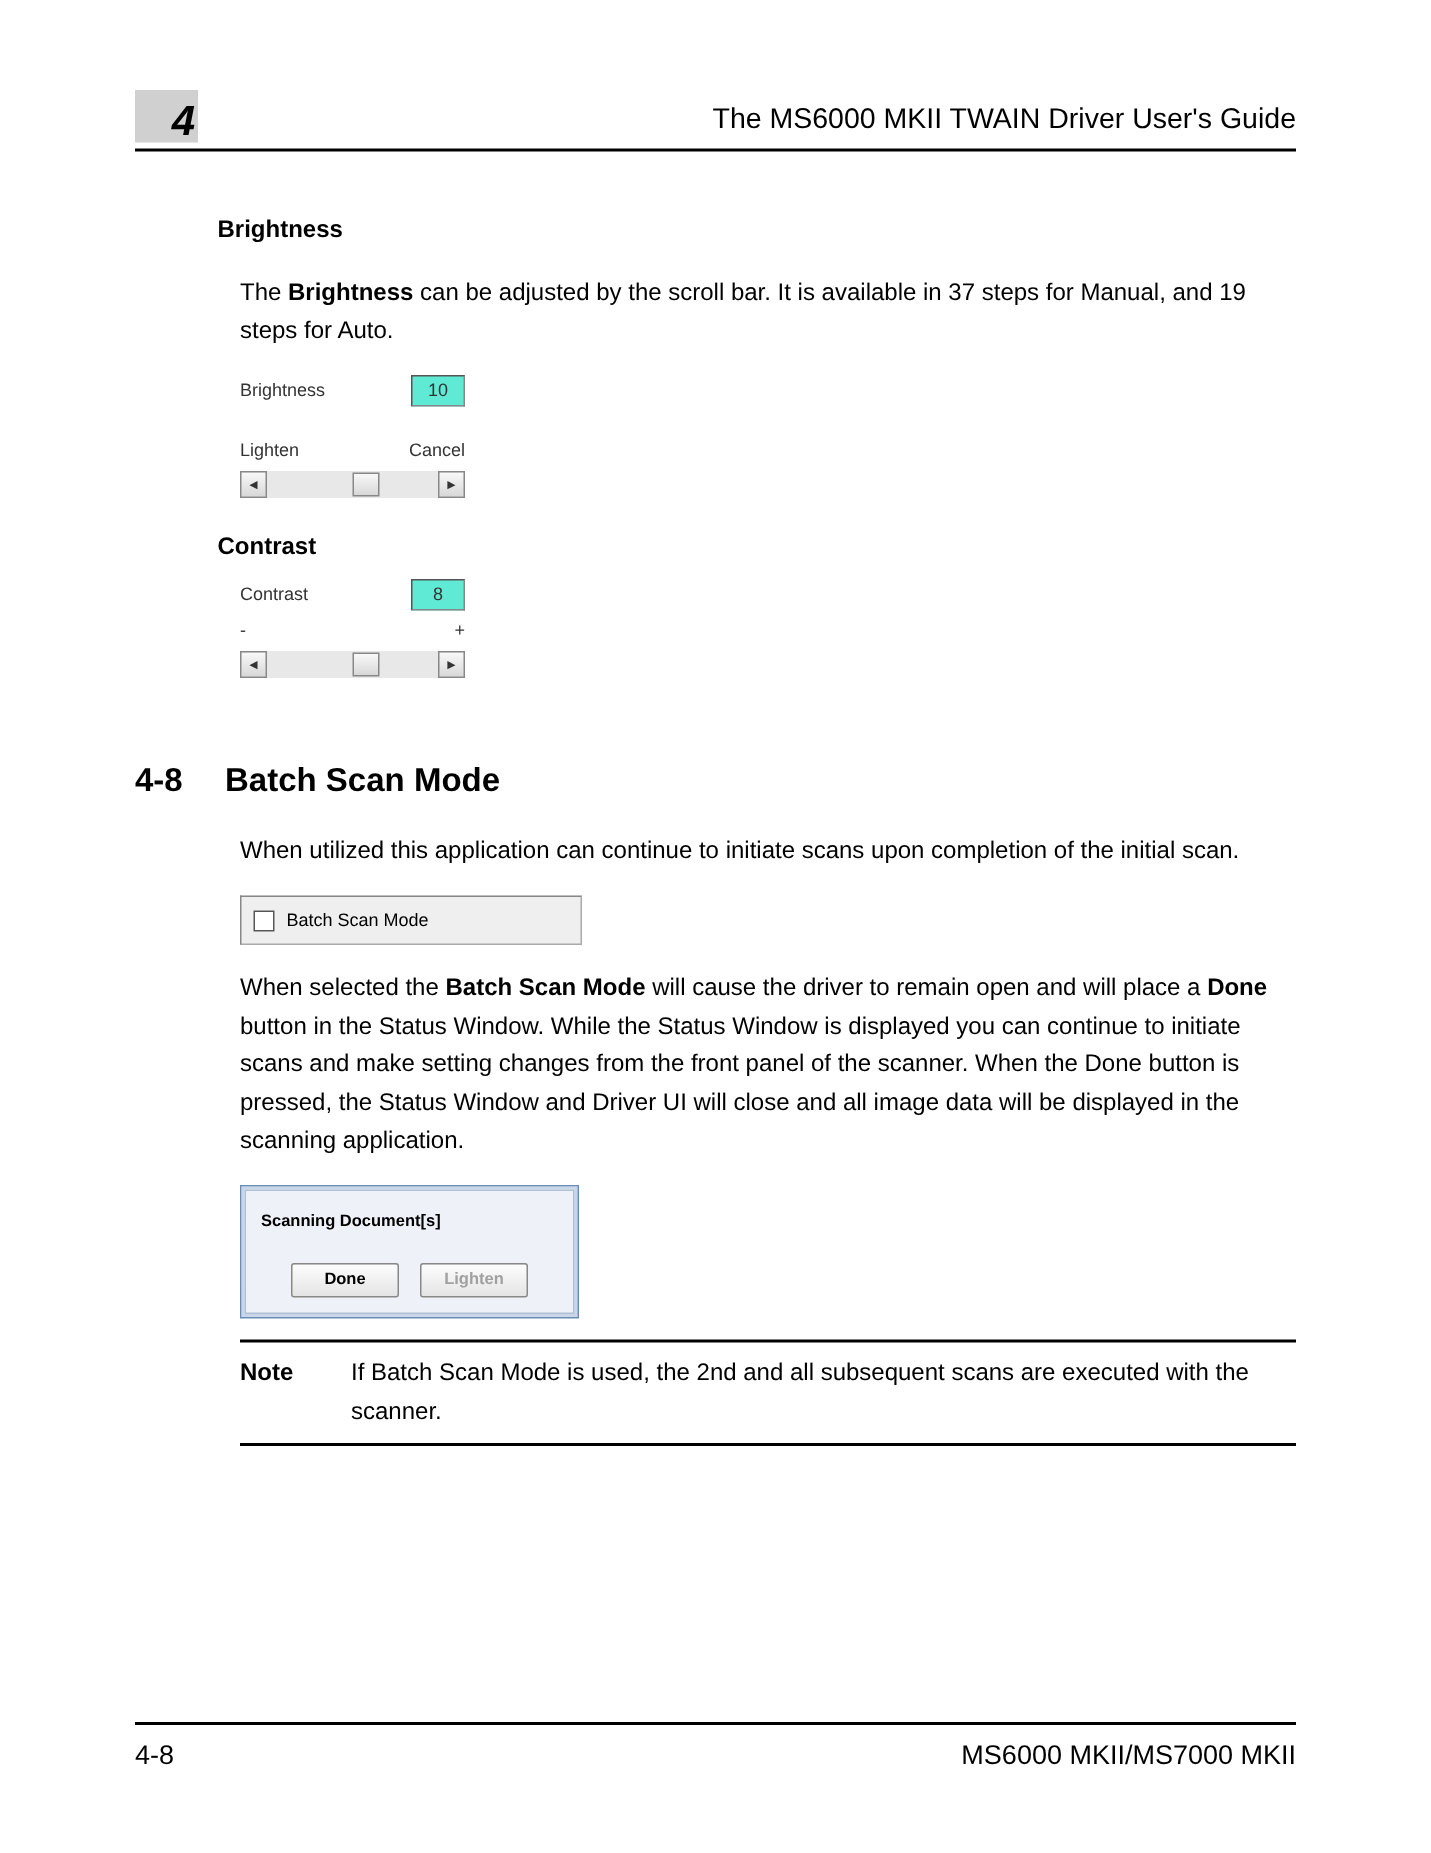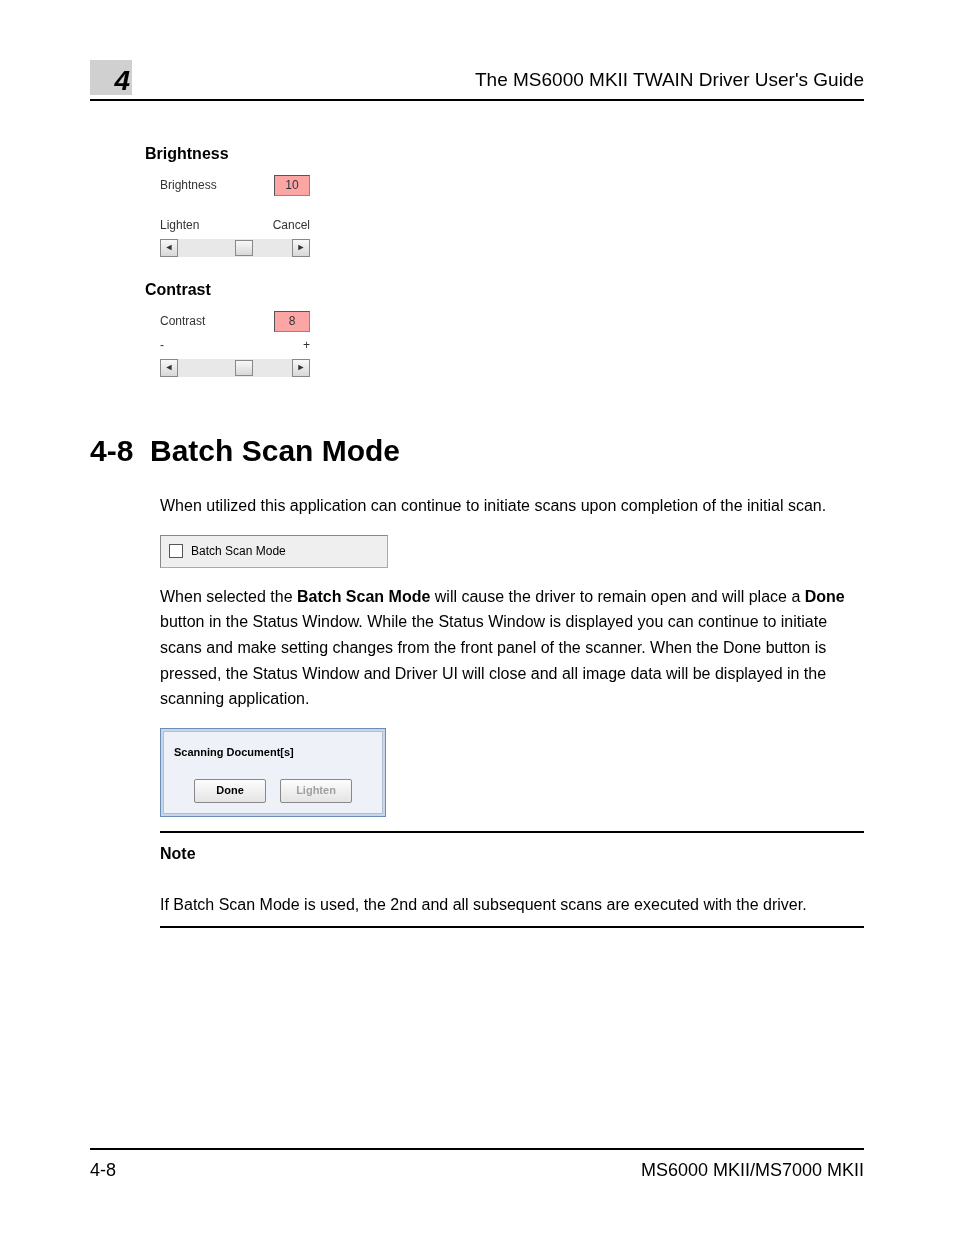--- a/index.html
+++ b/index.html
@@ -50,41 +50,41 @@
   .sub-head {
     font-weight: bold;
     font-size: 16px;
     margin-left: -15px;
     margin-top: 20px;
     margin-bottom: 8px;
   }
   .bold { font-weight: bold; }
   .section-head {
     font-weight: bold;
-    font-size: 30px;
+    font-size: 22px;
     margin-top: 50px;
     margin-bottom: 18px;
     margin-left: -70px;
   }
   .sec-num {
     display: inline-block;
     width: 60px;
   }
   
   .ui-widget {
     font-family: Tahoma, Arial, sans-serif;
     font-size: 12px;
     color: #333;
     width: 150px;
     margin: 4px 0 18px 0;
   }
   .ui-row { display: flex; justify-content: space-between; align-items: center; }
   .val-box {
     border: 1px solid #888; border-top-color:#555; border-left-color:#555;
-    background:#fca5a5; width:30px; text-align:center; font-size:12px;
+    background:#5eead4; width:30px; text-align:center; font-size:12px;
     padding:0 2px;
   }
   .scrollbar {
     display:flex; align-items:center; height:18px; margin-top:4px;
     background:#e8e8e8;
   }
   .sb-btn {
     width:16px; height:16px; border:1px solid #888;
     background:linear-gradient(#f8f8f8,#d8d8d8);
     display:flex; align-items:center; justify-content:center;
@@ -125,21 +125,21 @@
     width:70px; border:1px solid #888;
     background:linear-gradient(#fdfdfd,#e4e4e4);
     font-size:11px; padding:2px 0; text-align:center;
     border-radius:2px;
   }
   .win-btn.disabled { color:#a0a0a0; }
   
   .note-block {
     border-top:2px solid #000; border-bottom:2px solid #000;
     padding:8px 0; margin-top:10px;
-    display:flex; gap:26px;flex-direction:column;
+    display:flex; gap:14px;
   }
   .note-label { font-weight:bold; width:60px; flex:none; }
   .note-text { flex:1; }
   
   .footer {
     position:absolute; left:90px; right:90px; bottom:50px;
     border-top:2px solid #000; padding-top:6px;
     display:flex; justify-content:space-between; font-size:18px;
   }
 </style>
@@ -148,20 +148,23 @@
 
 <div class="page">
   <div class="top-row">
     <div class="chap-box">4</div>
     <div class="header-title">The MS6000 MKII TWAIN Driver User's Guide</div>
   </div>
 
   <div class="content">
 
     <div class="sub-head">Brightness</div>
+    <p>
+      <span>The </span><span class="bold">Brightness</span><span> can be adjusted by the scroll bar. It is available in 37 steps for Manual, and 19 steps for Auto.</span>
+    </p>
     <div class="ui-widget">
       <div class="ui-row">
         <span>Brightness</span>
         <span class="val-box">10</span>
       </div>
       <div class="ui-row" style="margin-top:20px;">
         <span>Lighten</span>
         <span>Cancel</span>
       </div>
       <div class="scrollbar">
@@ -207,21 +210,21 @@
       <div class="scan-inner">
         <div>Scanning Document[s]</div>
         <div class="scan-btns">
           <div class="win-btn">Done</div>
           <div class="win-btn disabled">Lighten</div>
         </div>
       </div>
     </div>
     <div class="note-block">
       <div class="note-label">Note</div>
-      <div class="note-text">If Batch Scan Mode is used, the 2nd and all subsequent scans are executed with the driver.</div>
+      <div class="note-text">If Batch Scan Mode is used, the 2nd and all subsequent scans are executed with the scanner.</div>
     </div>
   </div>
 
   <div class="footer">
     <span>4-8</span>
     <span>MS6000 MKII/MS7000 MKII</span>
   </div>
 </div>
 
 </body></html>

